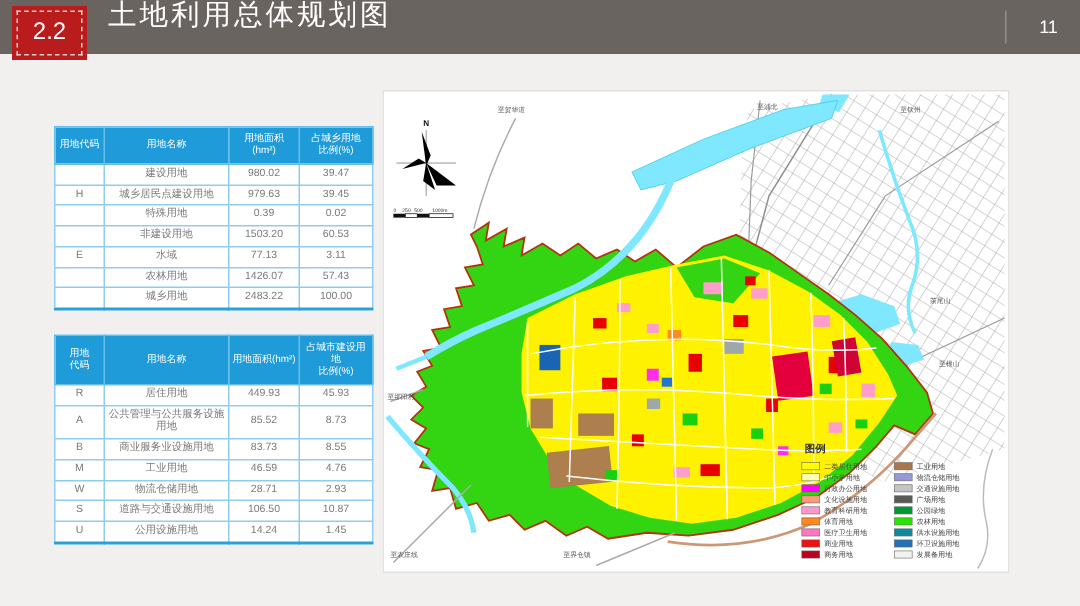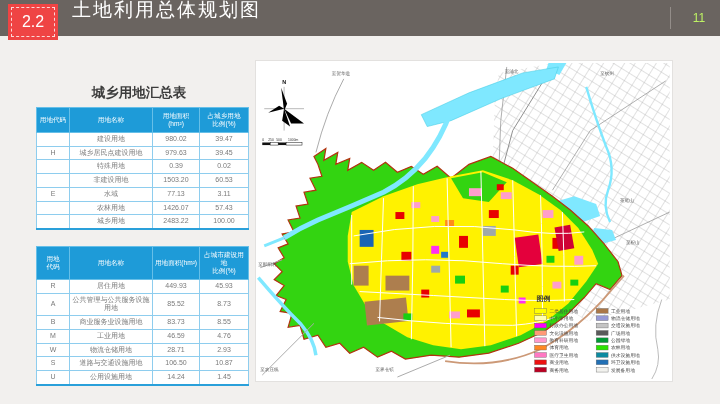--- a/index.html
+++ b/index.html
@@ -1,29 +1,29 @@
 <!DOCTYPE html>
 <html><head>
 <meta charset="utf-8">
 <style>
   html,body{margin:0;padding:0;}
   body{font-family:"Liberation Sans","DejaVu Sans",sans-serif;background:#c9c7c5;}
   .slide{position:relative;width:720px;height:404px;background:#f2f0ee;overflow:hidden;}
 
   
   .hdr{position:absolute;left:0;top:0;width:720px;height:36px;background:#6a6460;}
-  .badge{position:absolute;left:8px;top:4px;width:50px;height:36px;background:#ef4444;
+  .badge{position:absolute;left:8px;top:4px;width:50px;height:36px;background:#b91c1c;
          color:#fff;font-size:16px;display:flex;align-items:center;justify-content:center;}
   .badge::after{content:'';position:absolute;left:3px;top:3px;right:3px;bottom:3px;
          border:1px dashed rgba(255,255,255,.8);}
   .hdr-title{position:absolute;left:72px;top:0;height:20px;display:flex;align-items:center;
          color:#fff;font-size:19px;letter-spacing:2px;}
   .hdr-div{position:absolute;left:670px;top:7px;width:1px;height:22px;background:#938d89;}
   .pageno{position:absolute;left:682px;top:11px;width:34px;text-align:center;
-         color:#bef264;font-size:12px;}
+         color:#ffffff;font-size:12px;}
 
   
   .left-col{position:absolute;left:36px;top:84px;width:206px;}
   .tbl-title{font-size:13.5px;font-weight:bold;color:#3c3c3c;text-align:center;margin:0 0 5px 0;}
   table{border-collapse:collapse;width:100%;table-layout:fixed;background:#fff;
         border:1px solid #5ab4e2;border-bottom:2px solid #2aa0da;margin:0 0 16px 0;}
   th{background:#1e9bd8;color:#fff;font-size:6.6px;font-weight:normal;
      padding:4px 1px;line-height:1.2;border:1px solid #66bfe8;}
   td{font-size:7px;color:#7a7a7a;text-align:center;padding:2px 2px;
      border:1px solid #8ecdee;line-height:1.25;overflow:hidden;}
@@ -50,21 +50,20 @@
   <div class="hdr">
     <div class="badge">
       <span>2.2</span>
     </div>
     <div class="hdr-title">土地利用总体规划图</div>
     <div class="hdr-div"></div>
     <div class="pageno">11</div>
   </div>
 
   <div class="left-col">
-    <div class="tbl-title">城乡用地汇总表</div>
     <table>
         <thead>
           <tr>
             <th>用地代码</th>
             <th>用地名称</th>
             <th>用地面积<br>(hm²)</th>
             <th>占城乡用地<br>比例(%)</th>
           </tr>
         </thead>
         <tbody>

